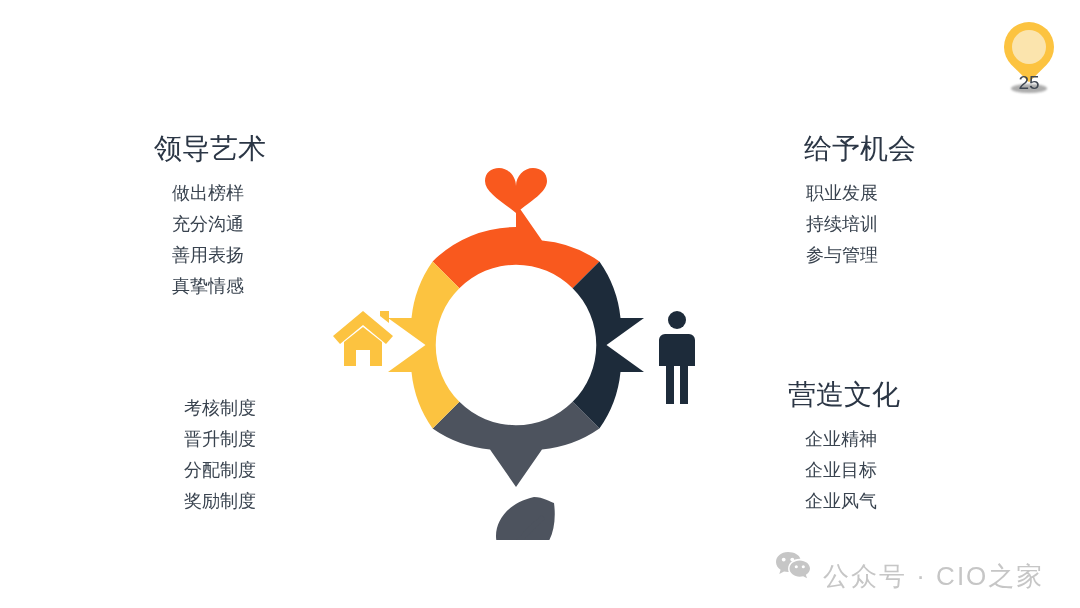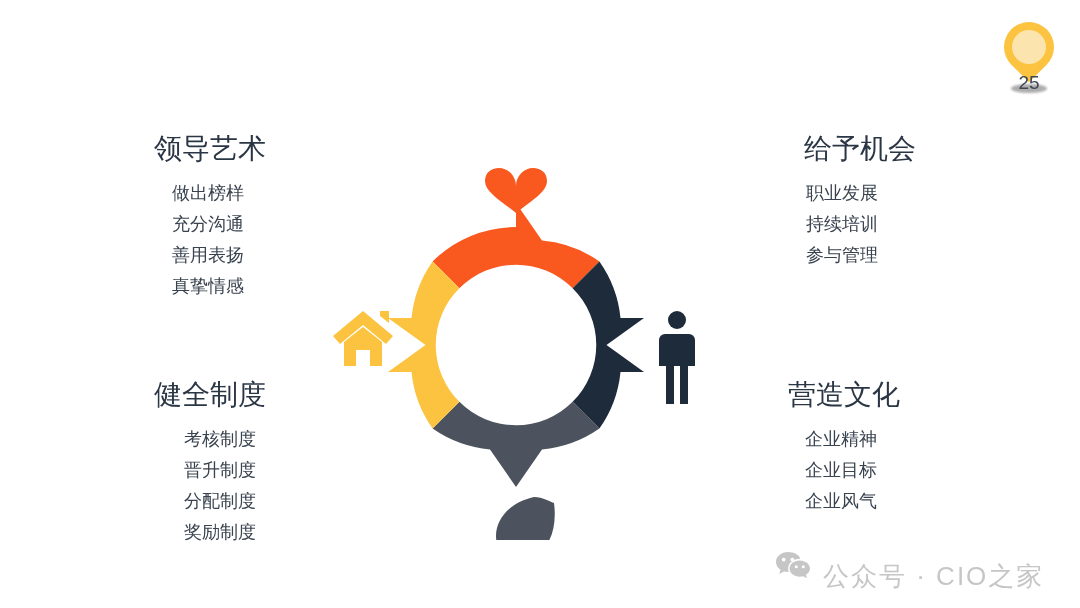--- a/index.html
+++ b/index.html
@@ -176,21 +176,20 @@
     <div class="block-heading">领导艺术</div>
     <div class="block-items">
       <div class="block-item">做出榜样</div>
       <div class="block-item">充分沟通</div>
       <div class="block-item">善用表扬</div>
       <div class="block-item">真挚情感</div>
     </div>
   </div>
 
   <div class="text-block" id="block-system">
-    <div class="block-heading">健全制度</div>
     <div class="block-items">
       <div class="block-item">考核制度</div>
       <div class="block-item">晋升制度</div>
       <div class="block-item">分配制度</div>
       <div class="block-item">奖励制度</div>
     </div>
   </div>
 
   <div class="text-block" id="block-opportunity">
     <div class="block-heading">给予机会</div>

